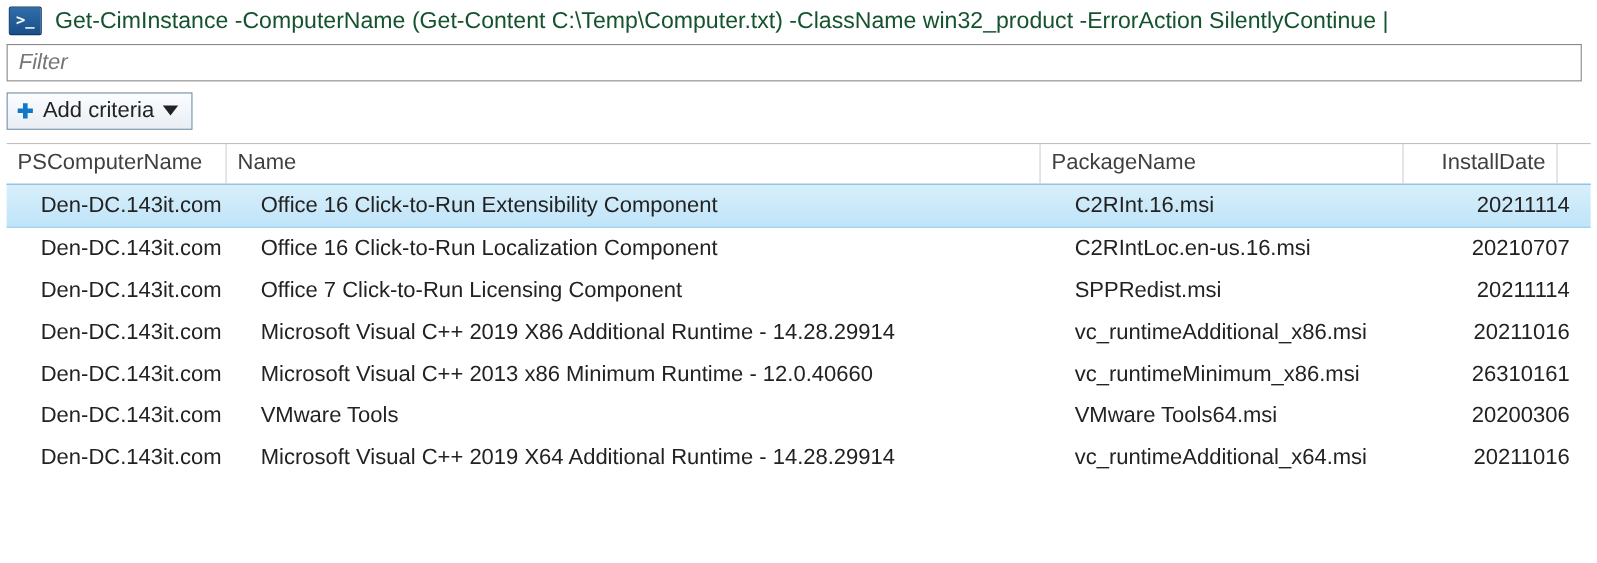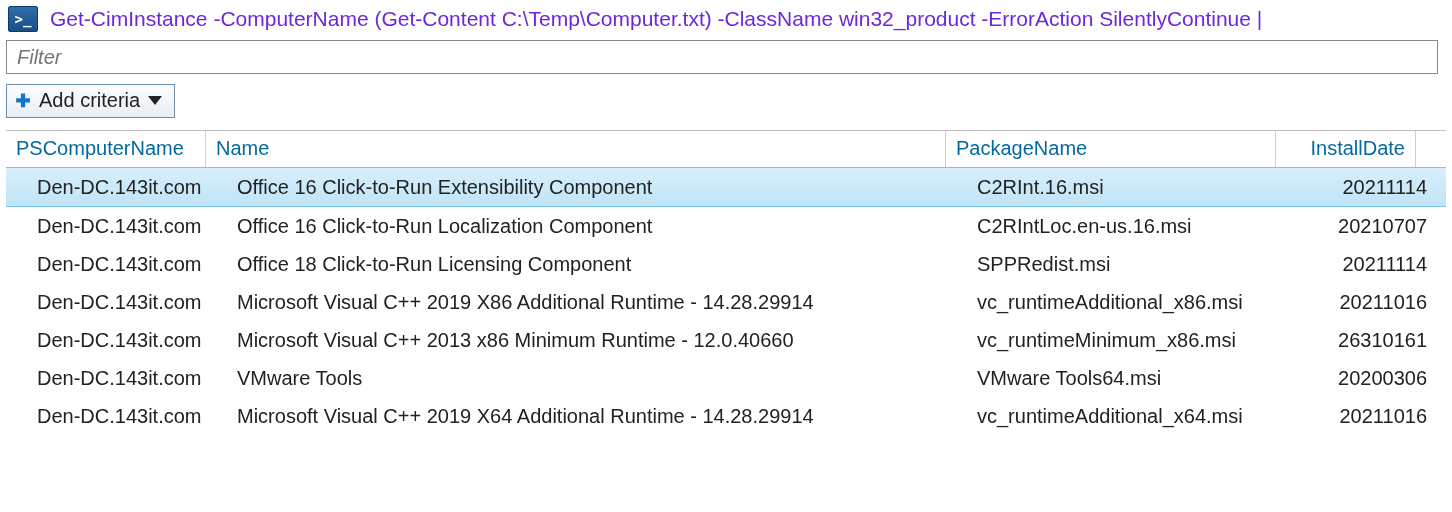--- a/index.html
+++ b/index.html
@@ -1,32 +1,32 @@
 <!DOCTYPE html>
 <html><head>
 <meta charset="utf-8">
 <style>
   html,body{margin:0;padding:0;font-family:"Segoe UI",Tahoma,sans-serif;font-size:20px;color:#222;background:#fff;}
   .wrap{width:1452px;height:512px;overflow:hidden;border:0;}
   
   .cmdbar{display:flex;align-items:center;padding:6px 10px 8px 8px;gap:12px;}
   .ps-icon{width:28px;height:24px;background:linear-gradient(#2f6da9,#1a4e88);border:1px solid #0f3a6a;border-radius:2px;display:flex;align-items:center;justify-content:center;color:#fff;font-weight:700;font-size:14px;font-family:Consolas,monospace;}
-  .cmdtext{white-space:nowrap;font-size:21px;color:#6d28d9;}
+  .cmdtext{white-space:nowrap;font-size:21px;color:#14532d;}
   
   .filter{margin:0 6px;}
   .filter input{width:1432px;height:34px;border:1px solid #888;padding:2px 10px;font-style:italic;color:#7f1d1d;font-size:20px;box-sizing:border-box;}
   
   .criteria-bar{padding:10px 6px 12px 6px;}
   .add-btn{display:inline-flex;align-items:center;gap:8px;border:1px solid #6f8ea8;background:linear-gradient(#fbfdff,#e9eef4);padding:4px 12px 5px 8px;font-size:20px;color:#222;cursor:pointer;}
   .plus{color:#1078c9;font-weight:bold;font-size:18px;display:inline-block;width:16px;text-align:center;}
   .caret{width:0;height:0;border-left:7px solid transparent;border-right:7px solid transparent;border-top:9px solid #222;display:inline-block;}
   
   .tbl{border-top:1px solid #bfbfbf;margin:0 6px;}
   .thead{display:flex;border-bottom:1px solid #bfbfbf;}
-  .th{padding:6px 10px 7px 10px;border-right:1px solid #cfcfcf;font-size:20px;color:#0369a1;white-space:nowrap;box-sizing:border-box;}
+  .th{padding:6px 10px 7px 10px;border-right:1px solid #cfcfcf;font-size:20px;color:#404040;white-space:nowrap;box-sizing:border-box;}
   .row{display:flex;align-items:center;height:38px;padding-left:21px;}
   .row.selected{background:linear-gradient(#d8effb,#bfe4f8);border:1px solid #7ec4ea;border-left:0;border-right:0;margin-top:-1px;}
   .cell{padding:0 10px;font-size:20px;white-space:nowrap;overflow:hidden;box-sizing:border-box;}
   .c0{width:200px;}
   .c1{width:740px;}
   .c2{width:330px;}
   .c3{width:140px;text-align:right;}
   .th.c3{border-right:1px solid #cfcfcf;}
 </style>
 </head>
@@ -65,21 +65,21 @@
           <div class="cell c3">20211114</div>
         </div>
         <div class="row">
           <div class="cell c0">Den-DC.143it.com</div>
           <div class="cell c1">Office 16 Click-to-Run Localization Component</div>
           <div class="cell c2">C2RIntLoc.en-us.16.msi</div>
           <div class="cell c3">20210707</div>
         </div>
         <div class="row">
           <div class="cell c0">Den-DC.143it.com</div>
-          <div class="cell c1">Office 18 Click-to-Run Licensing Component</div>
+          <div class="cell c1">Office 7 Click-to-Run Licensing Component</div>
           <div class="cell c2">SPPRedist.msi</div>
           <div class="cell c3">20211114</div>
         </div>
         <div class="row">
           <div class="cell c0">Den-DC.143it.com</div>
           <div class="cell c1">Microsoft Visual C++ 2019 X86 Additional Runtime - 14.28.29914</div>
           <div class="cell c2">vc_runtimeAdditional_x86.msi</div>
           <div class="cell c3">20211016</div>
         </div>
         <div class="row">

